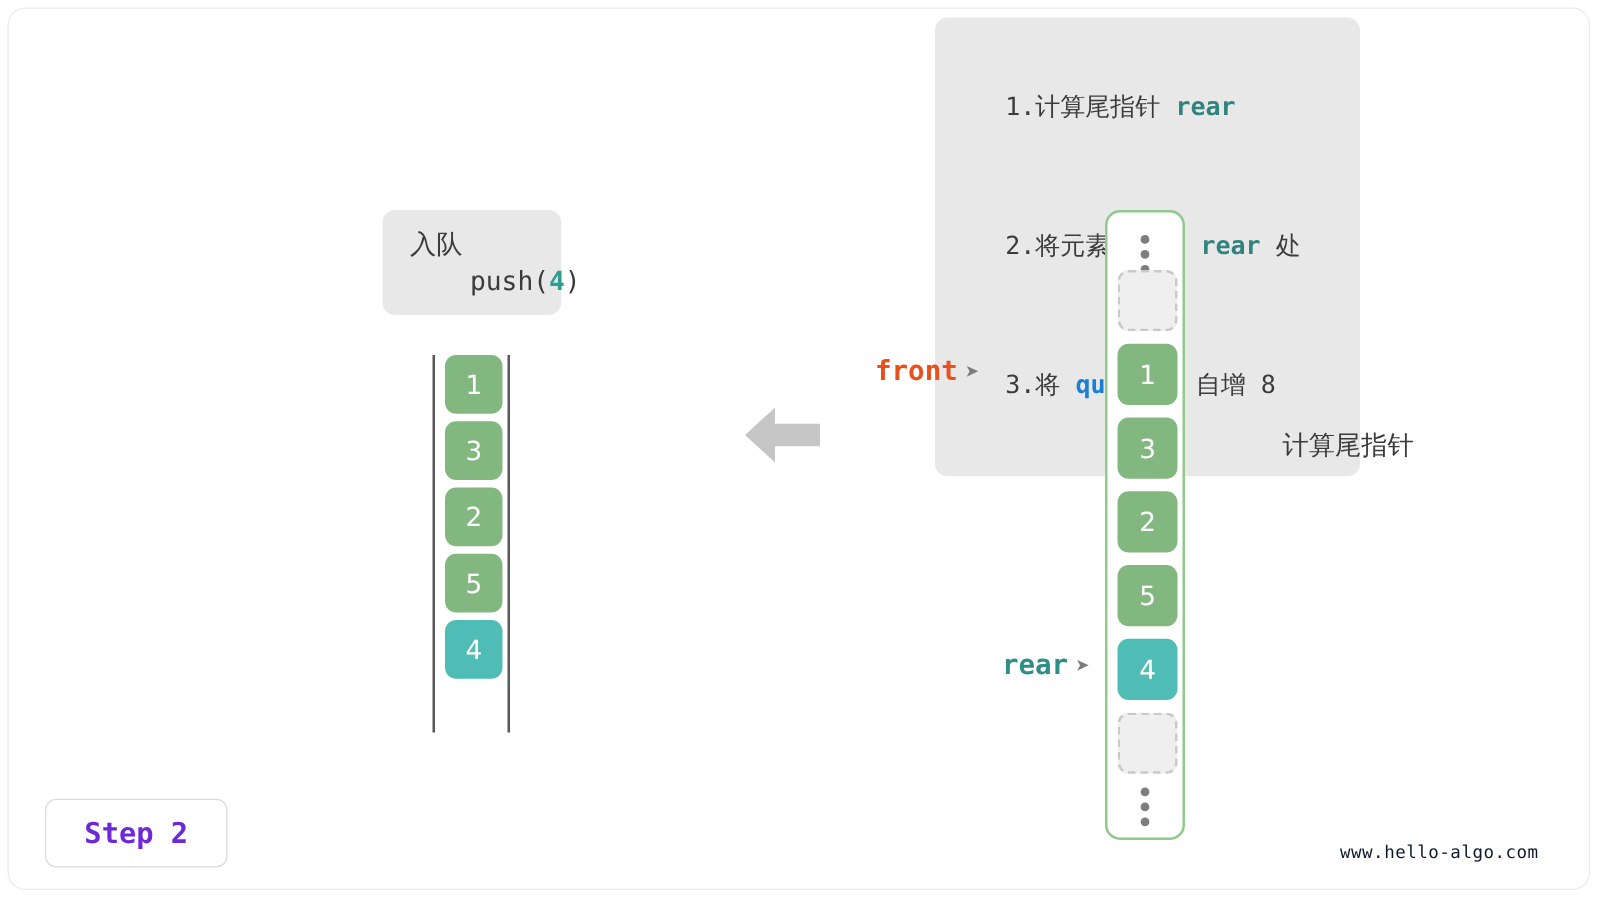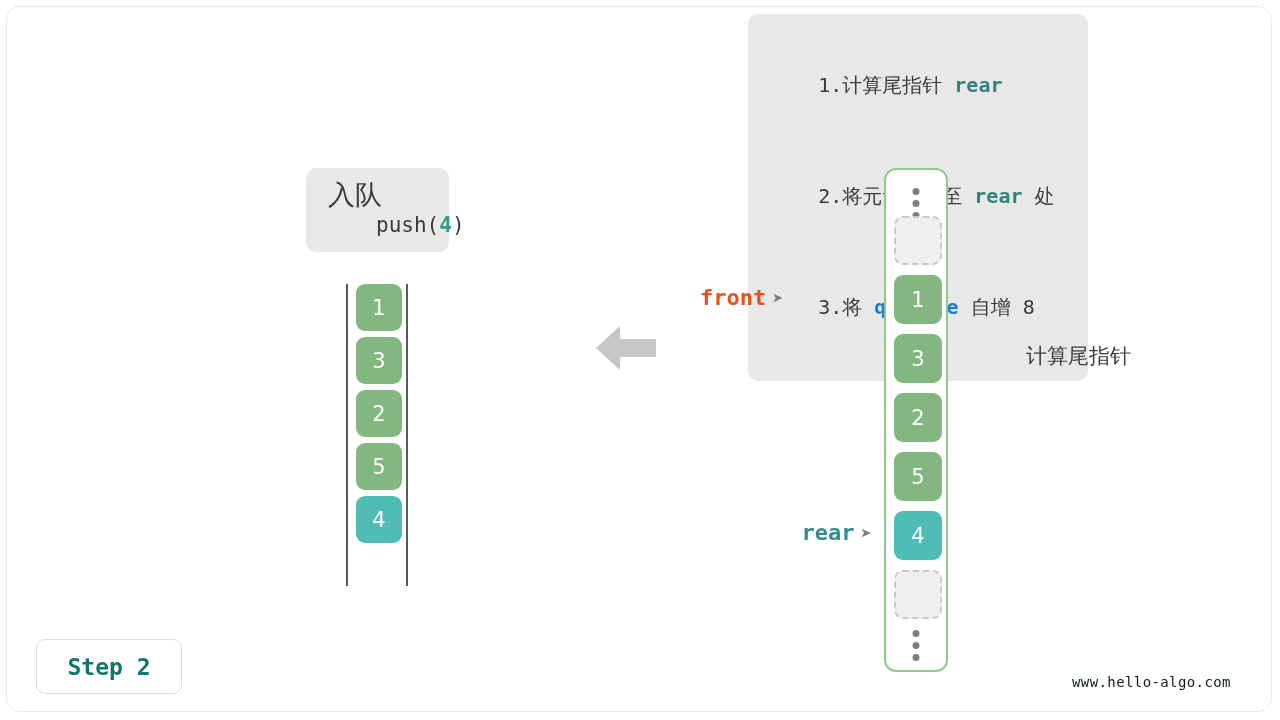--- a/index.html
+++ b/index.html
@@ -36,39 +36,39 @@
     background: #e8e8e8;
     border-radius: 10px;
     padding: 16px 0 18px 0;
     box-sizing: border-box;
   }
   .instr-line {
     font-family: "DejaVu Sans Mono", "Liberation Mono", monospace;
     font-size: 20px;
     color: #3b3b3b;
     line-height: 37px;
-    padding-left: 22px;
+    padding-left: 8px;
     white-space: pre;
   }
   .code-teal { color: #30847d; font-weight: bold; }
   .code-blue { color: #1a7fd4; font-weight: bold; }
 
   
   #push-label {
     left: 306px;
     top: 168px;
     width: 143px;
     height: 84px;
     background: #e8e8e8;
     border-radius: 10px;
     box-sizing: border-box;
     padding: 12px 0 0 22px;
   }
   #push-label .zh {
-    font-size: 27px;
+    font-size: 21px;
     color: #3b3b3b;
     line-height: 30px;
   }
   #push-label .mono {
     font-family: "DejaVu Sans Mono", "Liberation Mono", monospace;
     font-size: 21px;
     color: #3b3b3b;
     line-height: 30px;
     margin-left: 48px;
   }
@@ -184,21 +184,21 @@
     height: 55px;
     border: 1px solid #dcdcdc;
     border-radius: 9px;
     box-sizing: border-box;
     display: flex;
     align-items: center;
     justify-content: center;
     font-family: "DejaVu Sans Mono", "Liberation Mono", monospace;
     font-size: 23px;
     font-weight: bold;
-    color: #0f766e;
+    color: #6d28d9;
     background: #ffffff;
   }
 
   
   #watermark {
     left: 1072px;
     top: 674px;
     font-family: "DejaVu Sans Mono", "Liberation Mono", monospace;
     font-size: 14px;
     color: #0f172a;

